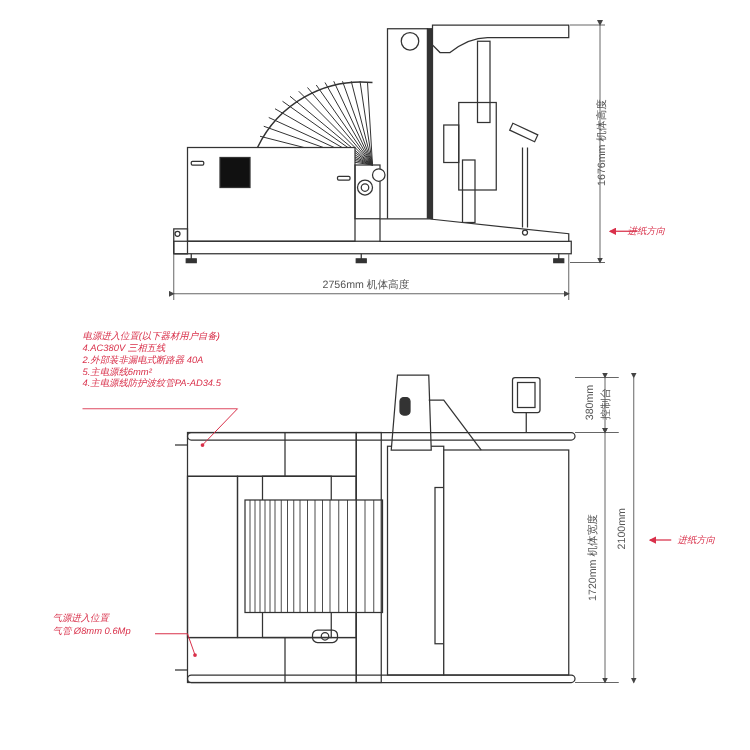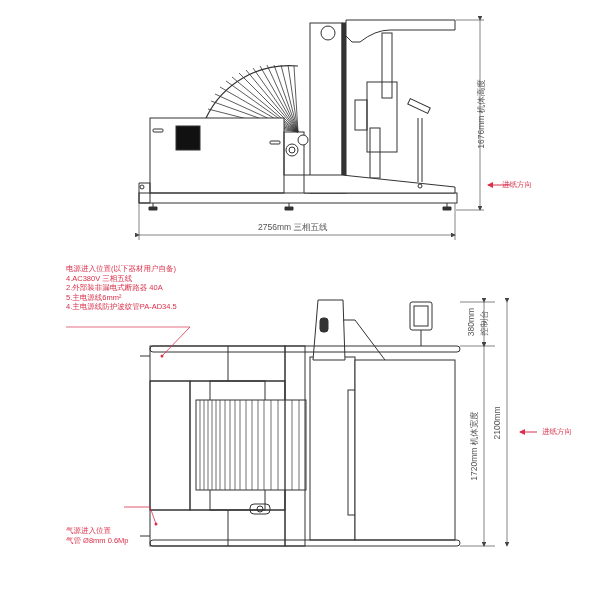--- a/index.html
+++ b/index.html
@@ -1,23 +1,23 @@
 <!DOCTYPE html>
 <html><head>
   <meta charset="utf-8">
   <style>
     html, body { margin: 0; padding: 0; background: #ffffff; }
     body { width: 600px; height: 600px; position: relative; overflow: hidden; font-family: "DejaVu Sans", sans-serif; }
     svg { position: absolute; left: 0; top: 0; }
     .lbl { position: absolute; white-space: nowrap; color: #555; font-size: 8.5px; font-family: "Liberation Sans", sans-serif; }
-    .red { color: #d9304a; font-size: 7.5px; line-height: 9.5px; }
+    .red { color: #d9304a; font-size: 7.5px; line-height: 9.5px; font-style: italic; }
     .vert { transform: rotate(-90deg); transform-origin: center center; }
     .notes { position: absolute; left: 66px; top: 264px; }
     .notes div { white-space: nowrap; }
-    .air { position: absolute; left: 66px; top: 490px; margin-top: 36px; }
+    .air { position: absolute; left: 42px; top: 490px; }
   </style>
 </head>
 <body>
 
 <svg width="600" height="600" viewBox="0 0 600 600">
   <defs>
     <marker id="arr" markerWidth="6" markerHeight="6" refX="5" refY="3" orient="auto">
       <path d="M0,0 L6,3 L0,6 z" fill="#444"></path>
     </marker>
     <marker id="arrR" markerWidth="6" markerHeight="6" refX="5" refY="3" orient="auto">
@@ -160,21 +160,21 @@
   <line x1="537" y1="432" x2="520" y2="432" stroke="#d9304a" stroke-width="1" marker-end="url(#arrR)"></line>
 
   <line x1="66" y1="327" x2="190" y2="327" stroke="#d9304a" stroke-width="0.7"></line>
   <line x1="190" y1="327" x2="162" y2="356" stroke="#d9304a" stroke-width="0.8"></line>
   <circle cx="162" cy="356" r="1.5" fill="#d9304a"></circle>
   <line x1="124" y1="507" x2="150" y2="507" stroke="#d9304a" stroke-width="0.8"></line>
   <line x1="150" y1="507" x2="156" y2="524" stroke="#d9304a" stroke-width="0.8"></line>
   <circle cx="156" cy="524" r="1.5" fill="#d9304a"></circle>
 </svg>
 
-<div class="lbl" style="left:258px; top:222px;">2756mm 三相五线</div>
+<div class="lbl" style="left:258px; top:222px;">2756mm 机体高度</div>
 <div class="lbl vert" style="left:442px; top:108px; width:80px; text-align:center;">1676mm 机体高度</div>
 <div class="lbl red" style="left:502px; top:180px;">进纸方向</div>
 
 <div class="lbl vert" style="left:451px; top:317px; width:40px; text-align:center;">380mm</div>
 <div class="lbl vert" style="left:465px; top:317px; width:40px; text-align:center;">控制台</div>
 <div class="lbl vert" style="left:430px; top:440px; width:90px; text-align:center;">1720mm 机体宽度</div>
 <div class="lbl vert" style="left:467px; top:418px; width:60px; text-align:center;">2100mm</div>
 <div class="lbl red" style="left:542px; top:427px;">进纸方向</div>
 
 <div class="lbl red notes">

